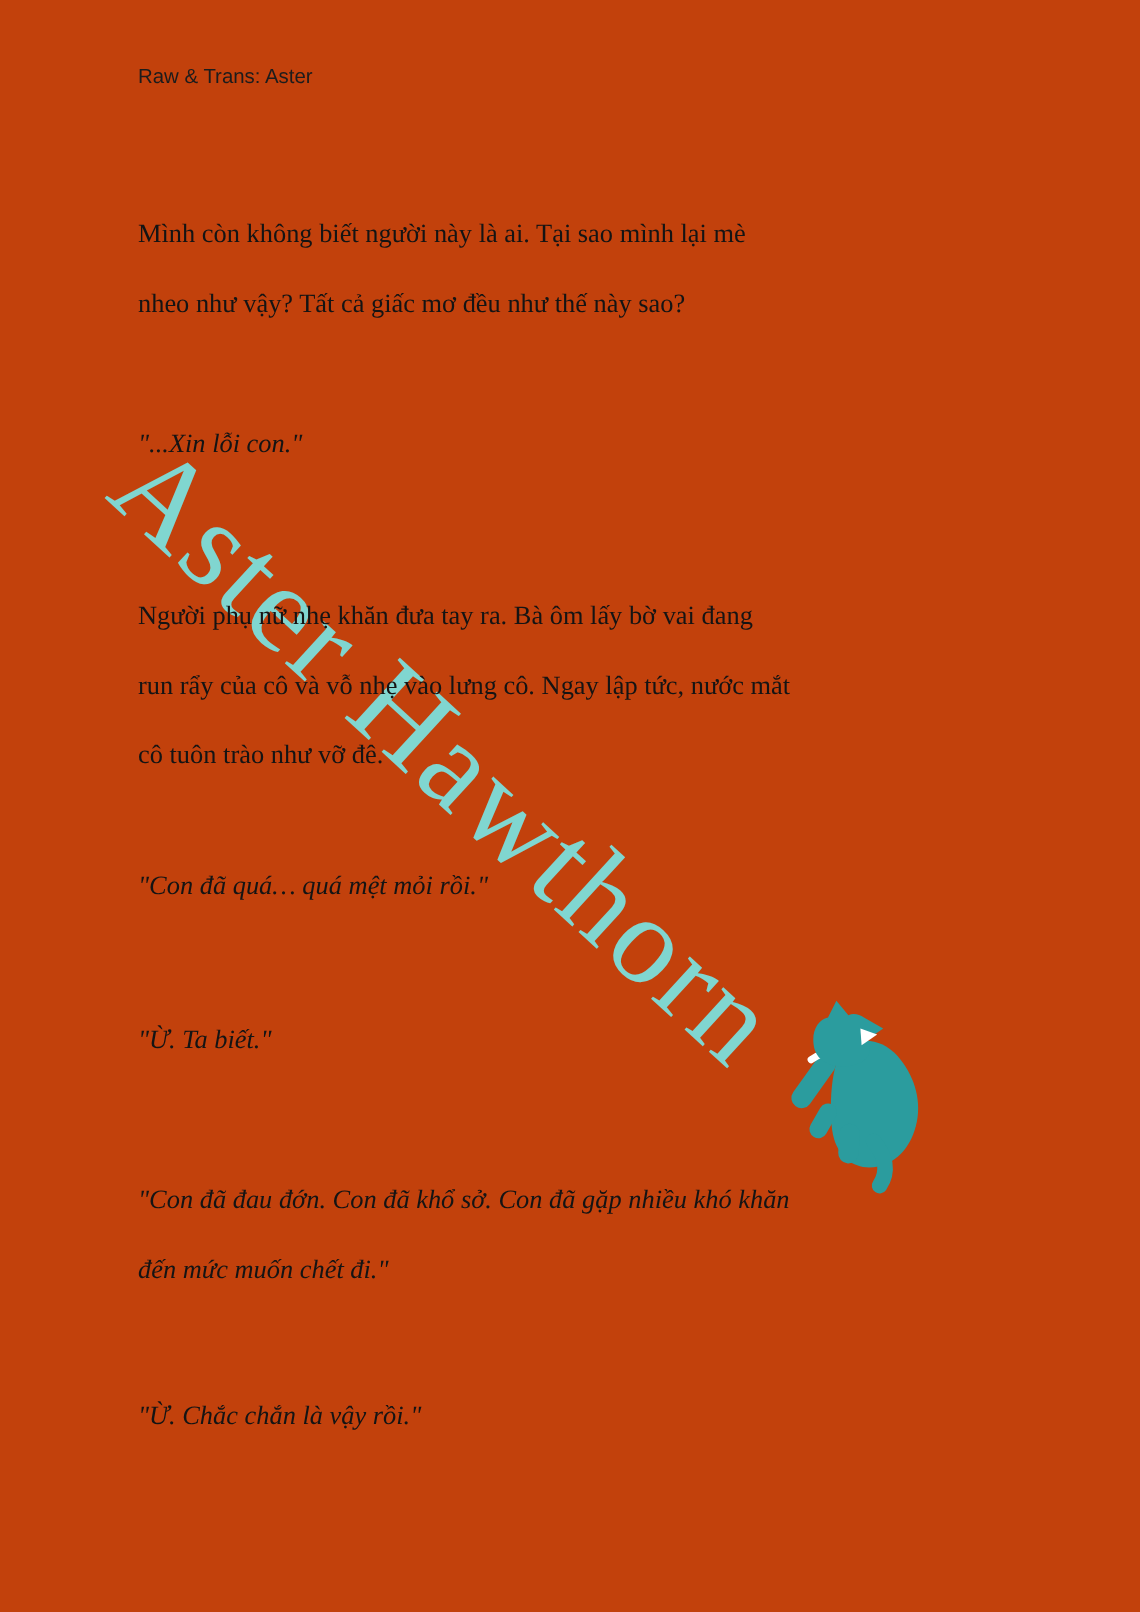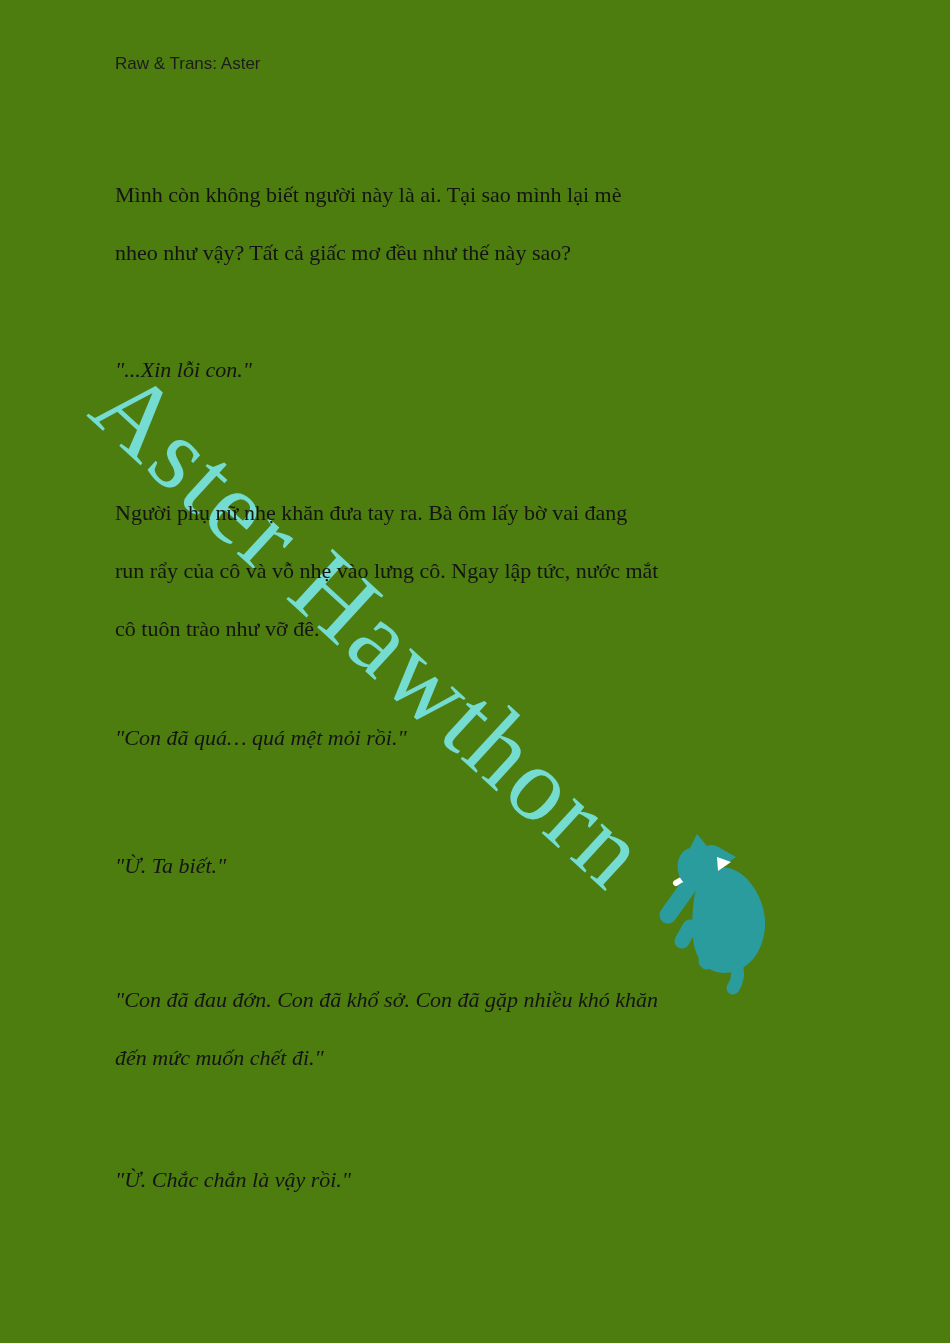--- a/index.html
+++ b/index.html
@@ -1,18 +1,18 @@
 <!DOCTYPE html>
 <html><head>
 <meta charset="utf-8">
 <style>
   html,body { margin:0; padding:0; background:#ffffff; }
   .page {
     position:relative; width:950px; height:1343px;
-    background:#4d7c0f; overflow:hidden;
+    background:#c2410c; overflow:hidden;
     font-family:"Liberation Serif", serif; color:#141414;
   }
   .credit {
     position:absolute; left:115px; top:52px;
     font-family:"Liberation Sans", sans-serif;
     font-size:17px; line-height:24px; color:#1c1c1c; z-index:3;
   }
   .para {
     position:absolute; left:115px; width:790px;
     font-size:22px; line-height:58px;

